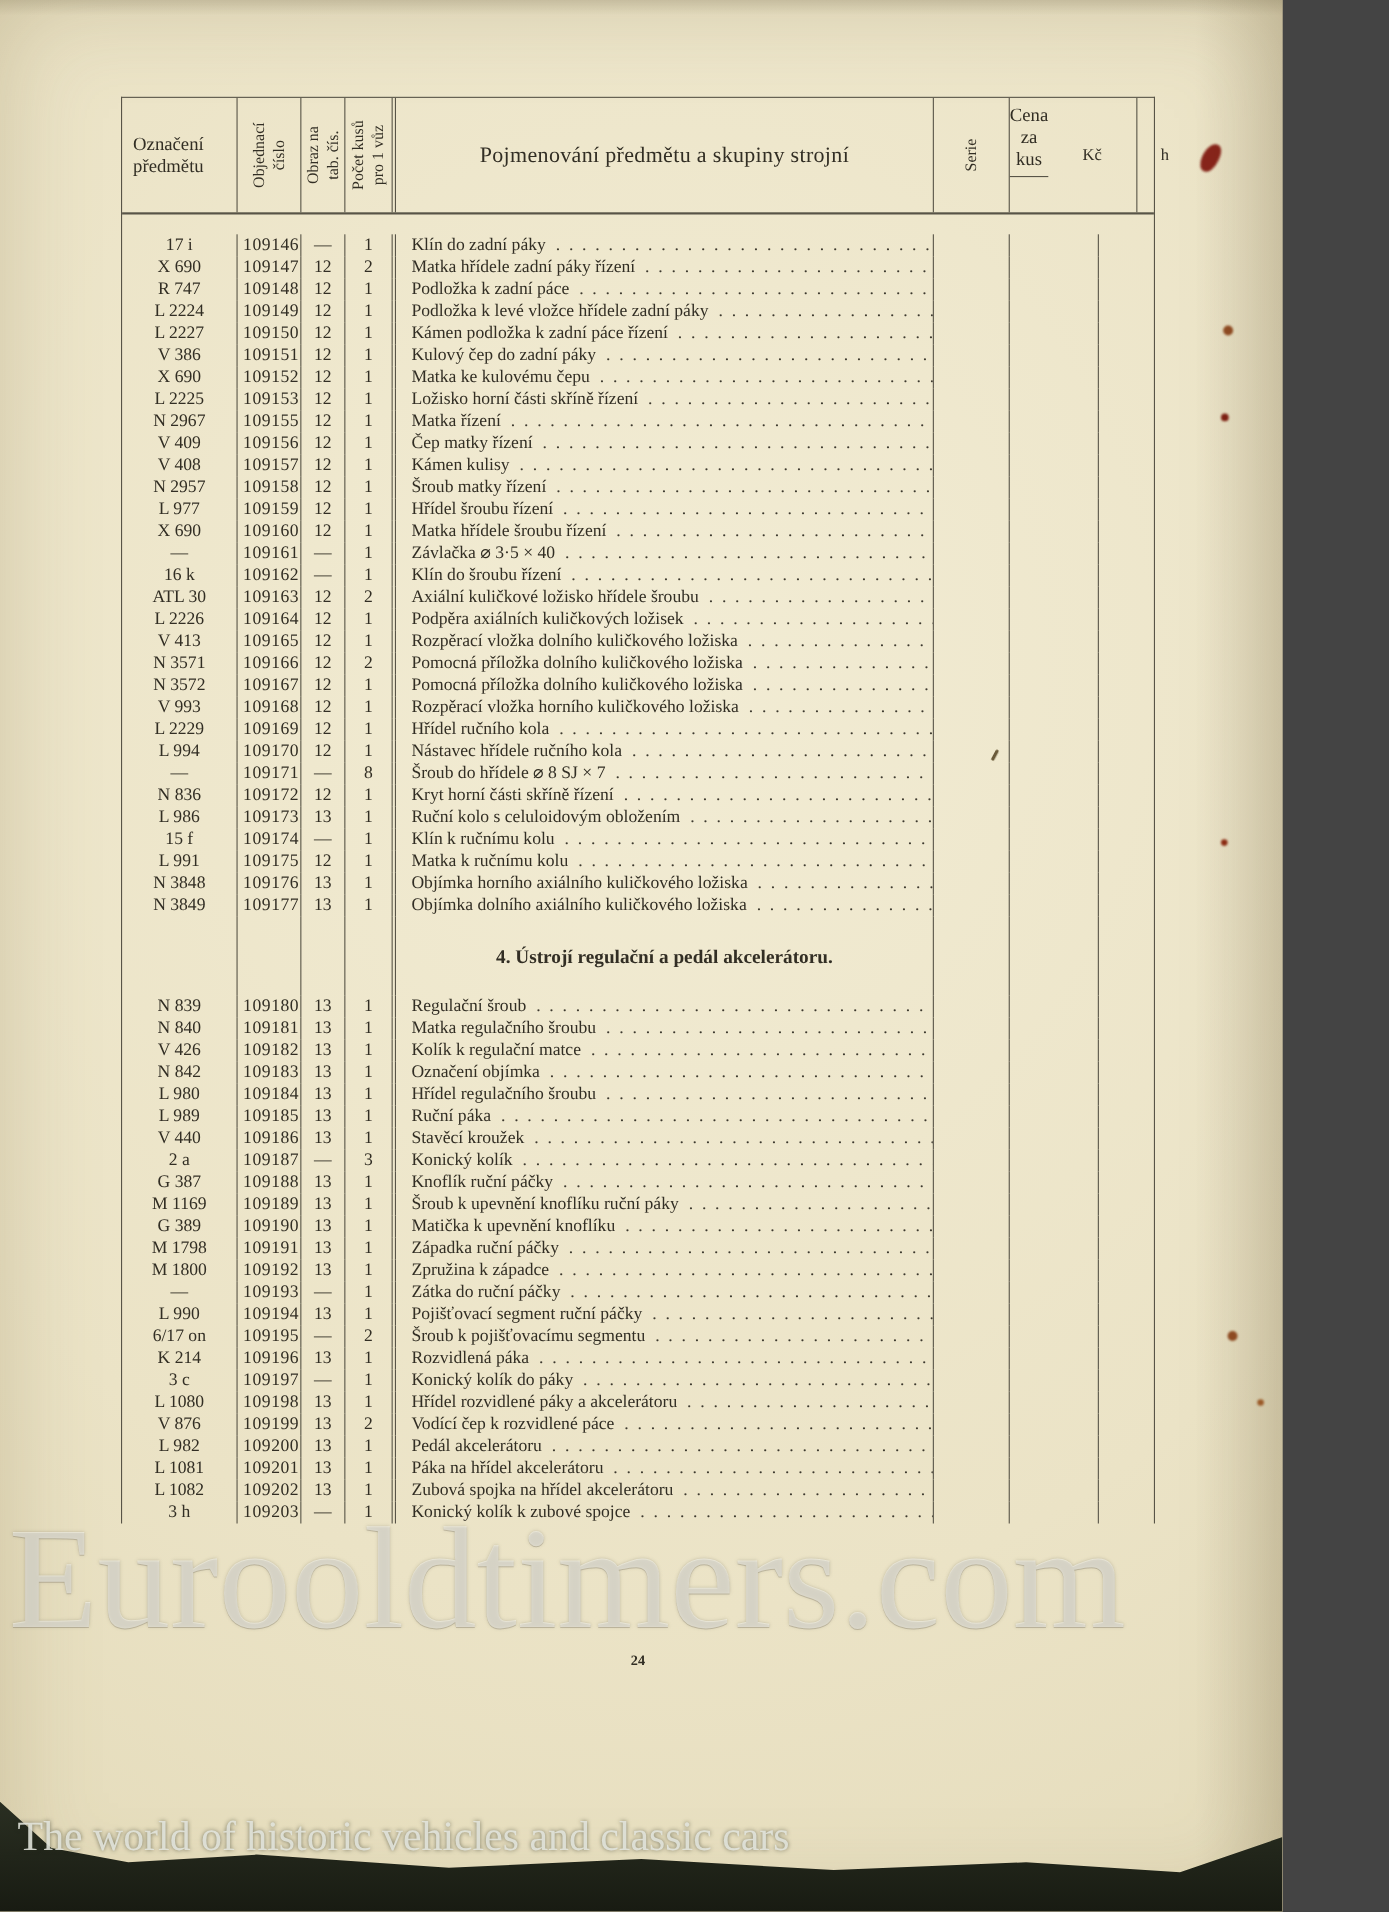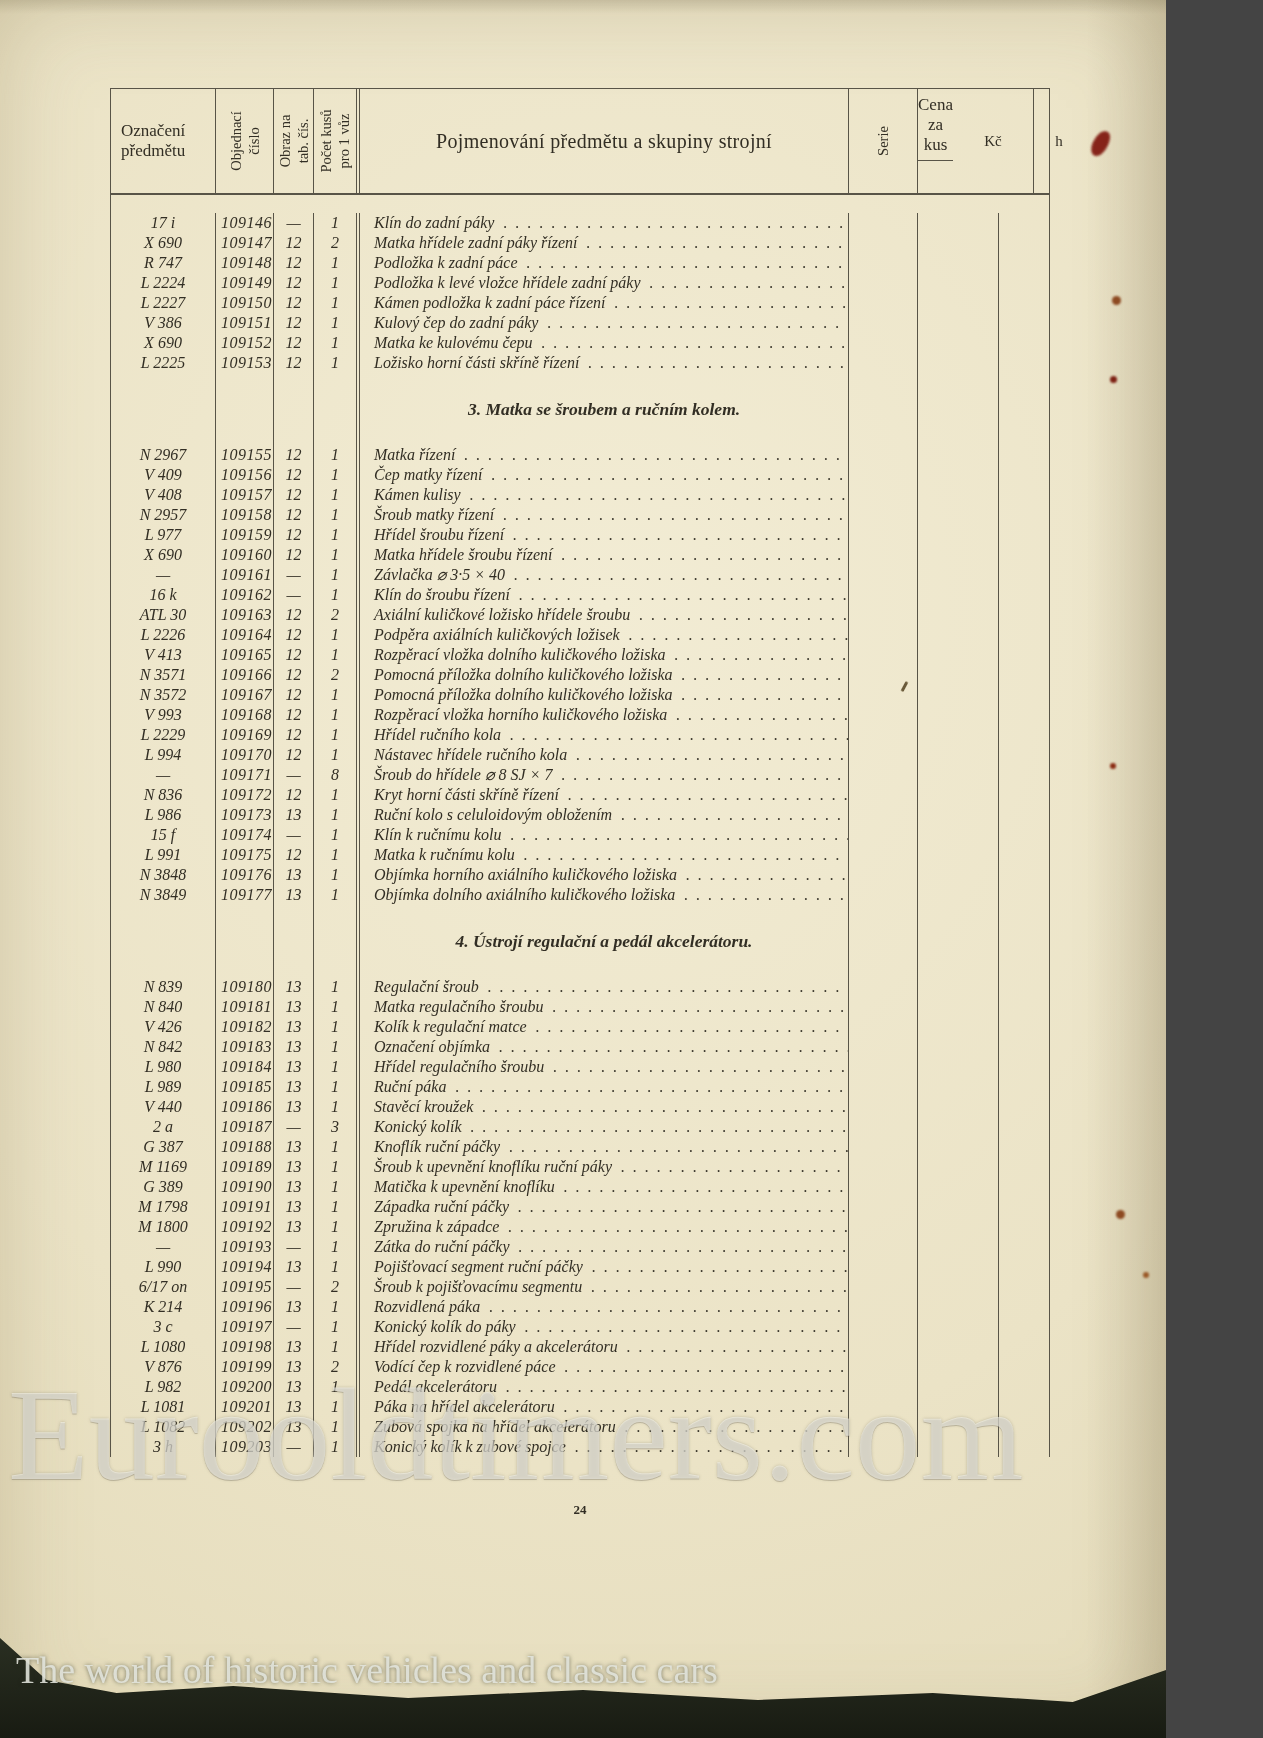--- a/index.html
+++ b/index.html
@@ -32,21 +32,21 @@
   .vtxt { position:absolute; left:50%; top:50%; transform:translate(-50%,-50%) rotate(-90deg);
     white-space:pre-line; text-align:center; font-size:14.5px; line-height:1.25; width:max-content; }
   .h78 { display:flex; flex-direction:row; }
   .price-top { height:72px; display:flex; align-items:center; justify-content:center;
     white-space:pre-line; text-align:center; font-size:17px; border-bottom:1px solid var(--line); box-sizing:border-box; }
   .price-bot { flex:1; display:grid; grid-template-columns:81px 50px; }
   .price-kc,.price-h { display:flex; align-items:center; justify-content:center; font-size:15px; }
   .price-kc { border-right:1px solid var(--line); box-sizing:border-box; }
 
   .tbody { padding-top:18px; }
-  .trow { display:grid; grid-template-columns:var(--cols);font-style:italic; }
+  .trow { display:grid; grid-template-columns:var(--cols); }
   .trow .c { box-sizing:border-box; border-right:1px solid var(--line); height:20px; line-height:20px;
     font-size:16px; overflow:hidden; }
   .trow .c:last-child { border-right:none; }
   .c1 { text-align:center; }
   .c2 { padding-left:5px; letter-spacing:.5px; }
   .c3,.c4 { text-align:center; }
   .c4 { border-right-width:4px !important; border-right-style:double !important; }
   .c5 { white-space:nowrap; padding-left:14px; padding-right:12px; }
   .dots { letter-spacing:2px; margin-left:9px; color:#3d392e; }
   .hrow .c { height:72px; line-height:72px; }
@@ -199,30 +199,20 @@
     <div class="c c1">L 2225</div>
     <div class="c c2">109153</div>
     <div class="c c3">12</div>
     <div class="c c4">1</div>
     <div class="c c5"><span class="nm">Ložisko horní části skříně řízení</span><span class="dots">. . . . . . . . . . . . . . . . . . . . . . . . . . . . . . . . . . . . . . . . . . . . . . . . . . . . . . . . . . . . </span></div>
     <div class="c c6"></div>
     <div class="c c7"></div>
     <div class="c c8"></div>
   </div>
 
-  <div class="trow hrow">
-    <div class="c c1"></div>
-    <div class="c c2"></div>
-    <div class="c c3"></div>
-    <div class="c c4"></div>
-    <div class="c c5">3. Matka se šroubem a ručním kolem.</div>
-    <div class="c c6"></div>
-    <div class="c c7"></div>
-    <div class="c c8"></div>
-  </div>
 
   <div class="trow">
     <div class="c c1">N 2967</div>
     <div class="c c2">109155</div>
     <div class="c c3">12</div>
     <div class="c c4">1</div>
     <div class="c c5"><span class="nm">Matka řízení</span><span class="dots">. . . . . . . . . . . . . . . . . . . . . . . . . . . . . . . . . . . . . . . . . . . . . . . . . . . . . . . . . . . . </span></div>
     <div class="c c6"></div>
     <div class="c c7"></div>
     <div class="c c8"></div>

